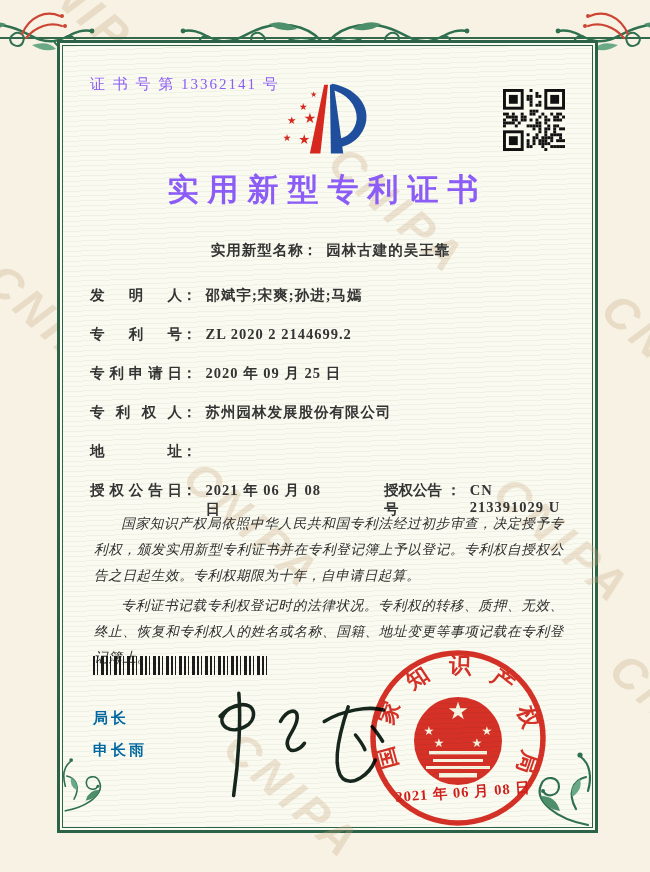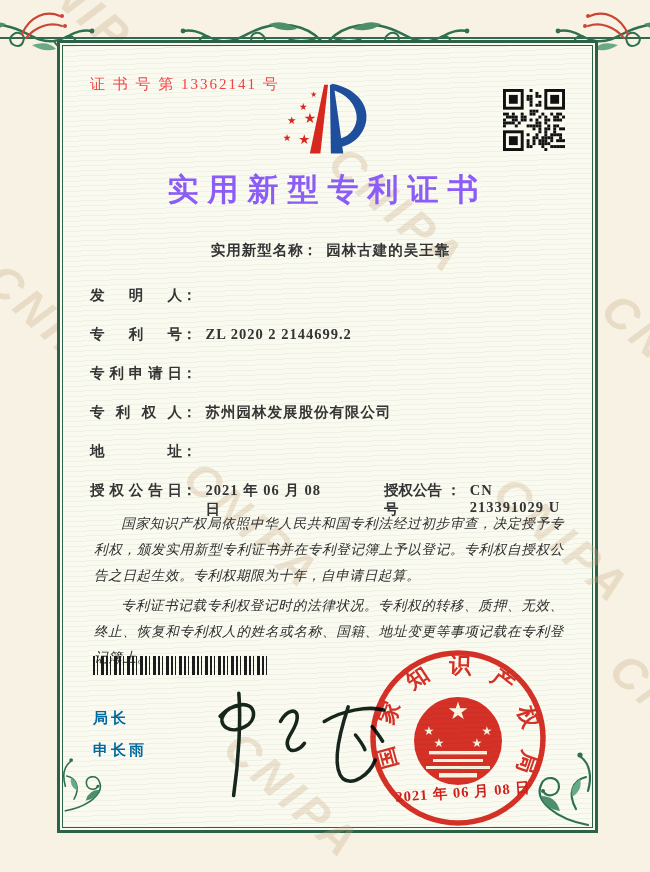--- a/index.html
+++ b/index.html
@@ -31,21 +31,21 @@
     background:#fbfaf0; border:3px solid #2c6348; z-index:3;
   }
   .frame-liner {
     position:absolute; inset:2px; border:1px solid #2c6348; z-index:0;
     background:
       repeating-linear-gradient(178deg, rgba(150,190,160,0.13) 0px, rgba(150,190,160,0.13) 1px, rgba(0,0,0,0) 1px, rgba(0,0,0,0) 5px);
   }
   .frame .wm { z-index:1; }
   .fc { position:absolute; z-index:2; }
   
-  .certno { left:30px; top:32px; font-size:15px; color:#ef4444; letter-spacing:2px; }
+  .certno { left:30px; top:32px; font-size:15px; color:#8b5cf6; letter-spacing:2px; }
   .logo { left:50%; transform:translateX(-50%); top:38px; }
   .qr { right:30px; top:46px; }
   .title {
     left:0; right:0; top:126px; text-align:center;
     font-size:31px; font-weight:bold; letter-spacing:9px; color:#8b5cf6;
   }
   
   .fields { left:30px; right:24px; top:198px; }
   .frow { display:flex; align-items:baseline; margin-bottom:20px; font-size:14.5px; font-weight:bold; color:#343434; }
   .frow.first { margin-bottom:26px;justify-content:center; }
@@ -307,29 +307,31 @@
 
   <div class="fc fields">
     <div class="frow first">
       <span class="flabel">实用新型名称</span>
         <span class="fcolon">：</span>
       <span class="fvalue">园林古建的吴王靠</span>
     </div>
     <div class="frow">
       <span class="flabel">发明人</span>
         <span class="fcolon">：</span>
+      <span class="fvalue">邵斌宇;宋爽;孙进;马嫣</span>
     </div>
     <div class="frow">
       <span class="flabel">专利号</span>
         <span class="fcolon">：</span>
       <span class="fvalue">ZL 2020 2 2144699.2</span>
     </div>
     <div class="frow">
       <span class="flabel">专利申请日</span>
         <span class="fcolon">：</span>
+      <span class="fvalue">2020 年 09 月 25 日</span>
     </div>
     <div class="frow">
       <span class="flabel">专利权人</span>
         <span class="fcolon">：</span>
       <span class="fvalue">苏州园林发展股份有限公司</span>
     </div>
     <div class="frow">
       <span class="flabel">地址</span>
         <span class="fcolon">：</span>
     </div>

